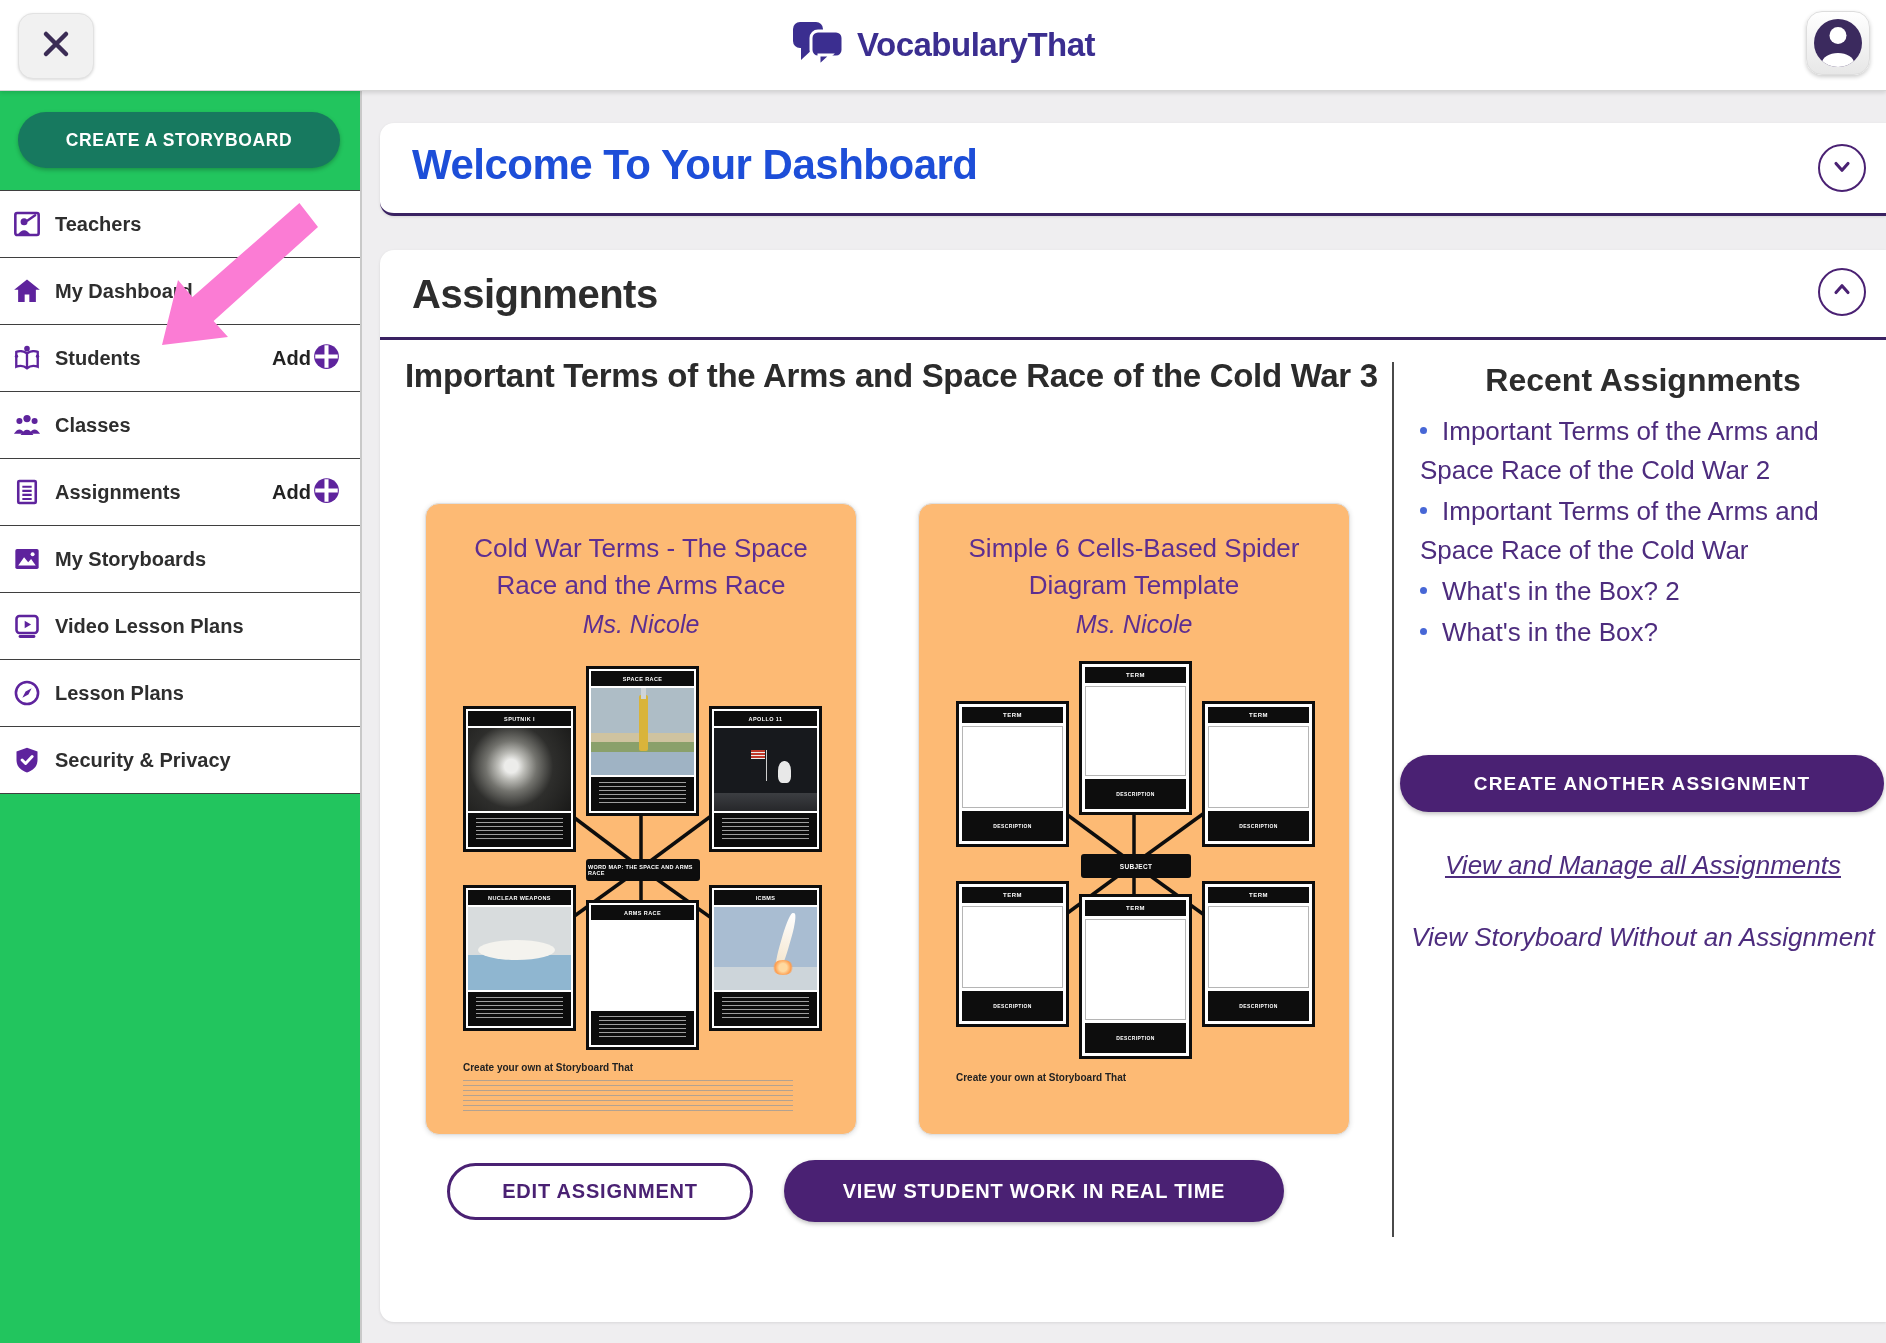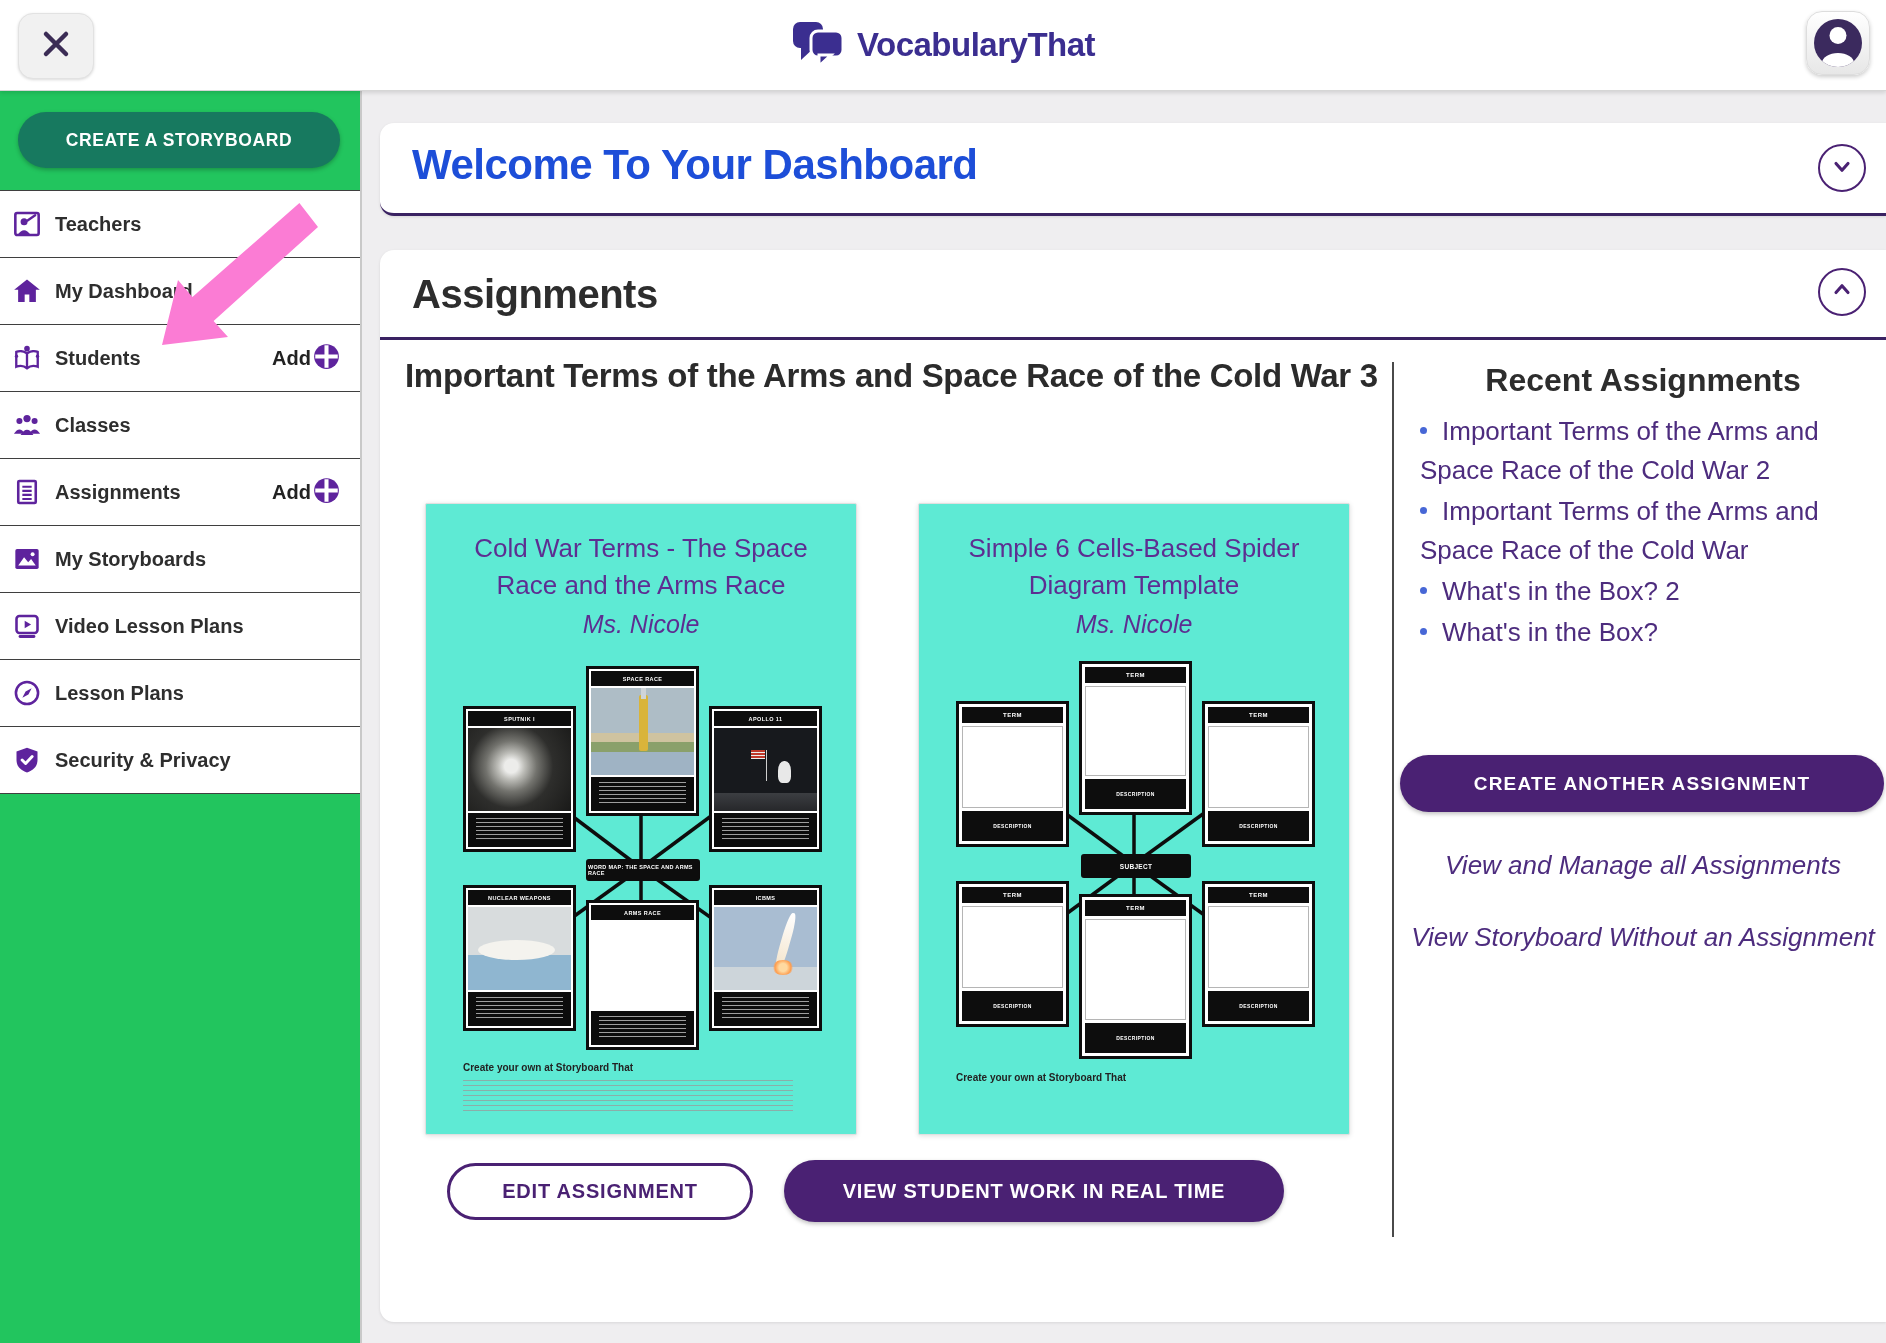--- a/index.html
+++ b/index.html
@@ -46,21 +46,21 @@
     display:flex;align-items:center;justify-content:center;cursor:pointer;box-sizing:border-box;}
   .assign-panel{left:380px;top:250px;width:1506px;height:1072px;}
   .assign-title{position:absolute;left:32px;top:22px;font-size:40px;font-weight:800;color:#2d2d2d;letter-spacing:-.5px;}
   .assign-rule{position:absolute;left:0;top:87px;width:1506px;height:0;border-bottom:3px solid #3a2262;}
 
   .hw-title{position:absolute;left:25px;top:103px;width:1000px;font-size:33px;font-weight:800;color:#2b2b2b;line-height:45px;letter-spacing:-.3px;}
 
   .vdivider{position:absolute;left:1012px;top:112px;width:0;height:875px;border-left:2px solid #4a4a4a;}
 
   
-  .sb-card{position:absolute;top:253px;width:430px;height:630px;background:#5eead4;border:1px solid #e0e0e0;border-radius:2px;
+  .sb-card{position:absolute;top:253px;width:430px;height:630px;background:#fdba74;border:1px solid #e0e0e0;border-radius:14px;
     box-shadow:0 1px 5px rgba(0,0,0,.13);cursor:pointer;}
   .card1{left:45px;}
   .card2{left:538px;}
   .sb-title{margin:26px auto 0;width:370px;text-align:center;font-size:26px;color:#5d2e91;line-height:37px;}
   .sb-author{margin:6px auto 0;text-align:center;font-size:25px;font-style:italic;color:#5d2e91;}
   .map{position:absolute;left:0;top:150px;width:430px;height:475px;}
   .map svg.links{position:absolute;left:0;top:0;z-index:0;}
   .cell{position:absolute;z-index:2;border:3px solid #0d0d0d;background:#fff;padding:2px;display:flex;flex-direction:column;box-sizing:border-box;}
   .cell .ttl{flex:none;height:15px;background:#0d0d0d;color:#fff;font-size:5.5px;font-weight:bold;letter-spacing:.4px;
     display:flex;align-items:center;justify-content:center;}
@@ -111,21 +111,21 @@
     box-shadow:0 2px 4px rgba(0,0,0,.25);cursor:pointer;}
 
   
   .recent-title{position:absolute;left:1020px;top:112px;width:486px;text-align:center;font-size:32px;font-weight:800;color:#2d2d2d;}
   .recent-list{position:absolute;left:1040px;top:162px;width:466px;font-size:26px;color:#4d2c7e;line-height:39px;}
   .recent-item{margin-bottom:2px;cursor:pointer;}
   .rbullet{display:inline-block;width:7px;height:7px;border-radius:50%;background:#4767d6;margin-right:15px;vertical-align:6px;}
   .create2-btn{position:absolute;left:1020px;top:505px;width:484px;height:57px;border-radius:29px;background:#4a2173;
     color:#fff;font-size:19px;font-weight:800;letter-spacing:1.2px;display:flex;align-items:center;justify-content:center;
     box-shadow:0 2px 4px rgba(0,0,0,.25);cursor:pointer;}
-  .manage-link{position:absolute;left:1020px;top:600px;width:486px;text-align:center;font-size:26px;font-style:italic;color:#4d2c7e;cursor:pointer;}
+  .manage-link{position:absolute;left:1020px;top:600px;width:486px;text-align:center;font-size:26px;font-style:italic;color:#4d2c7e;cursor:pointer;text-decoration:underline;}
   .view-link{position:absolute;left:1020px;top:668px;width:486px;text-align:center;font-size:26px;font-style:italic;color:#4d2c7e;line-height:39px;cursor:pointer;}
 </style>
 </head>
 <body>
 
 <div id="app">
 
   <div class="topbar">
     <div class="close-btn">
       <span>

